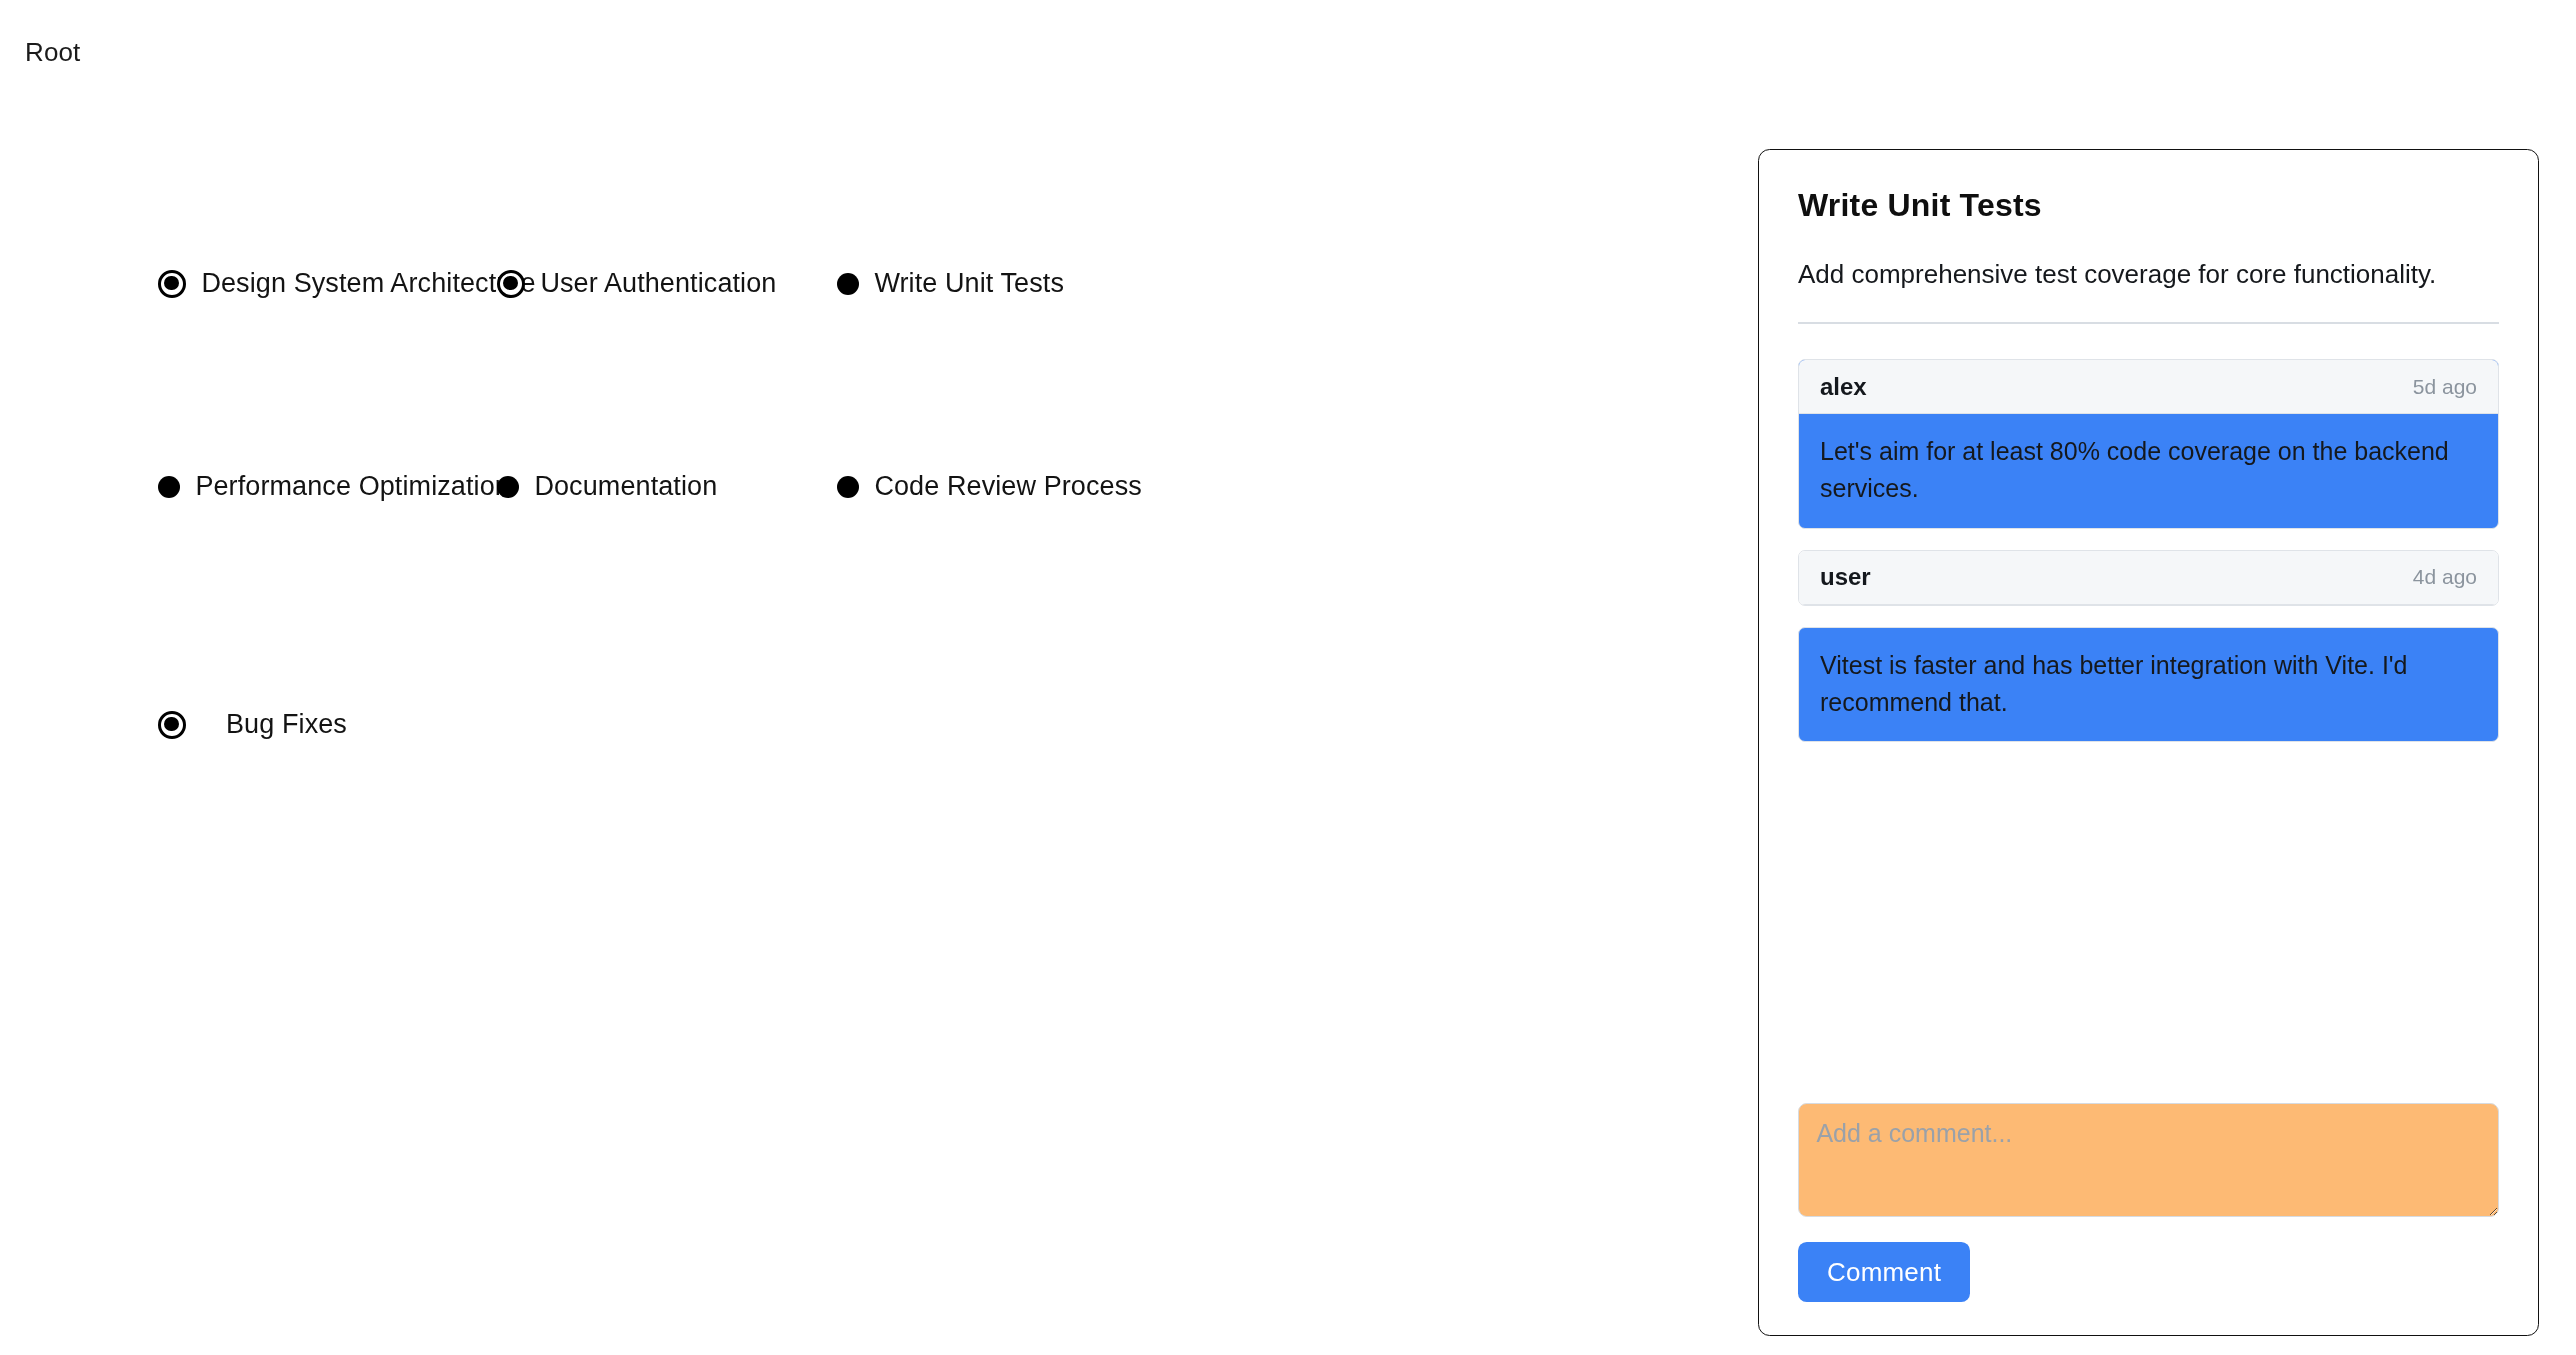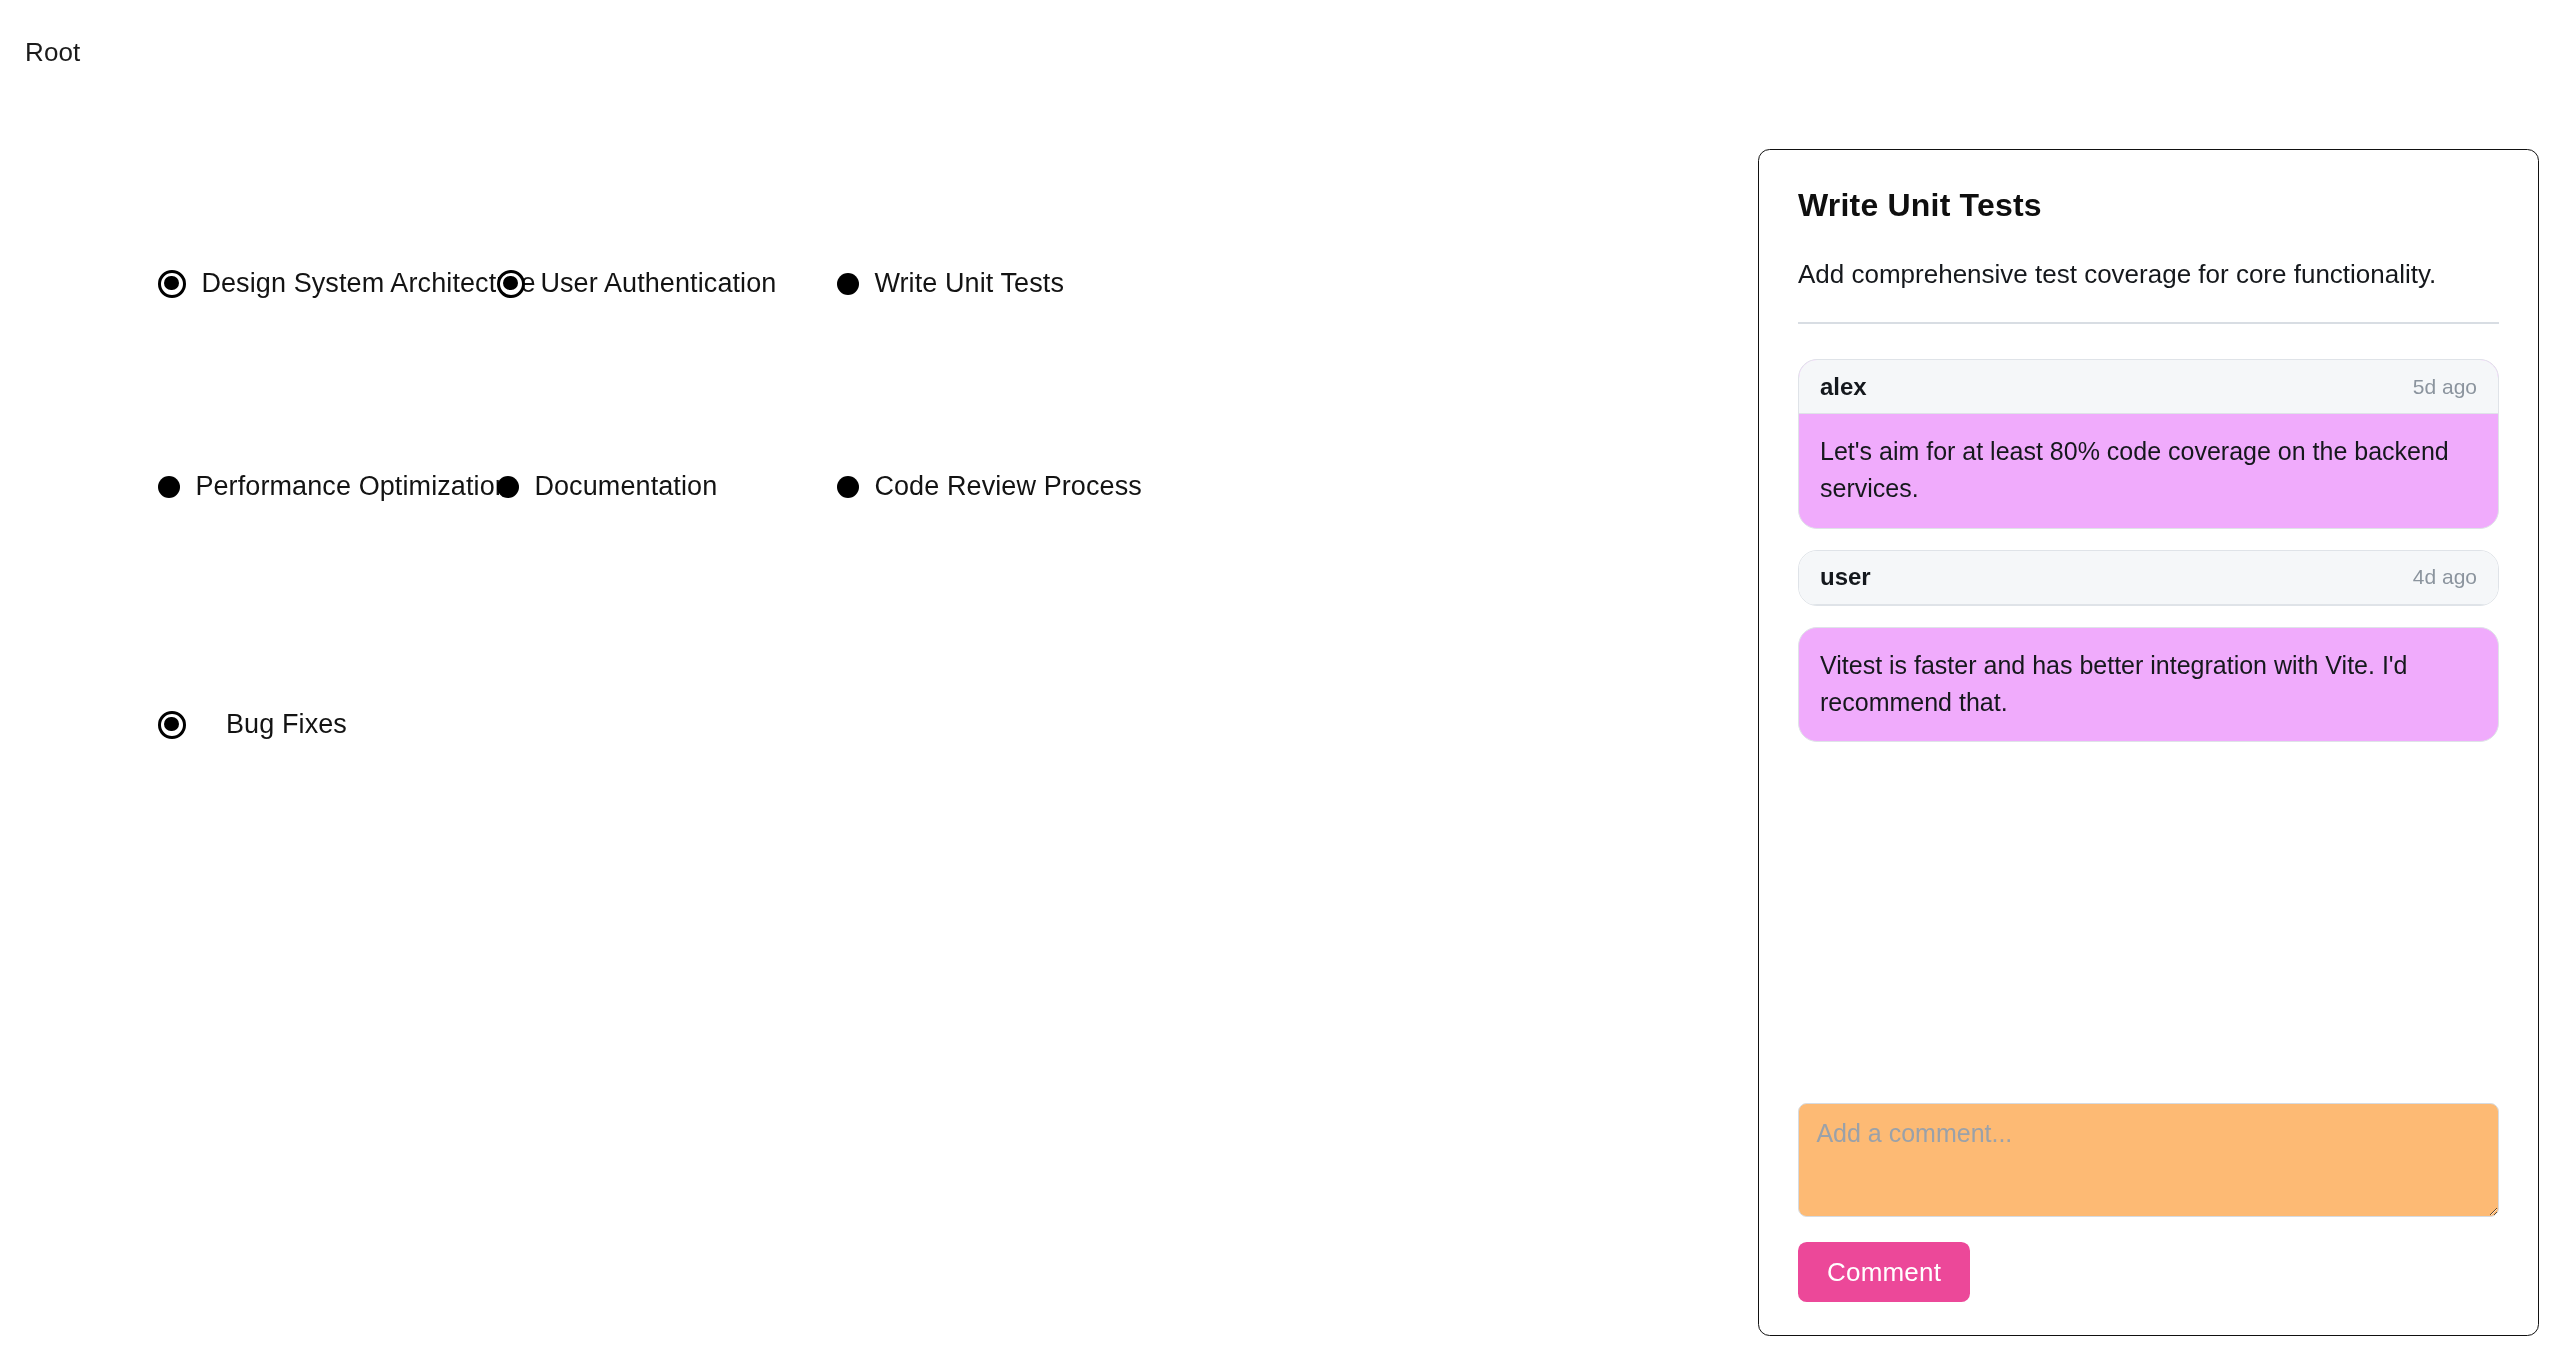--- a/index.html
+++ b/index.html
@@ -117,22 +117,22 @@
   .comment-list {
     flex: 1 1 auto;
     overflow: hidden;
     display: flex;
     flex-direction: column;
     gap: 21px;
     min-height: 0;
   }
   .comment {
     border: 1.9px solid #dfe3e8;
-    border-radius: 19px;
-    background: #f0abfc;
+    border-radius: 7px;
+    background: #3b82f6;
     overflow: hidden;
     flex: none;
   }
   .comment-head {
     background: #f5f7f9;
     border-bottom: 1.9px solid #dfe3e8;
     padding: 12.5px 21px 12.5px 21px;
     display: flex;
     align-items: center;
     justify-content: space-between;
@@ -168,21 +168,21 @@
     font-size: 25px;
     color: #15181c;
     resize: vertical;
     outline: none;
     display: block;
   }
   .comment-input::placeholder { color: #9aa1a9; }
 
   .comment-submit {
     margin-top: 25px;
-    background: #ec4899;
+    background: #3b82f6;
     color: #ffffff;
     border: none;
     border-radius: 8.7px;
     font-family: "Liberation Sans", sans-serif;
     font-size: 26px;
     padding: 14.5px 29px;
     cursor: pointer;
     letter-spacing: 0.2px;
   }
 </style>

